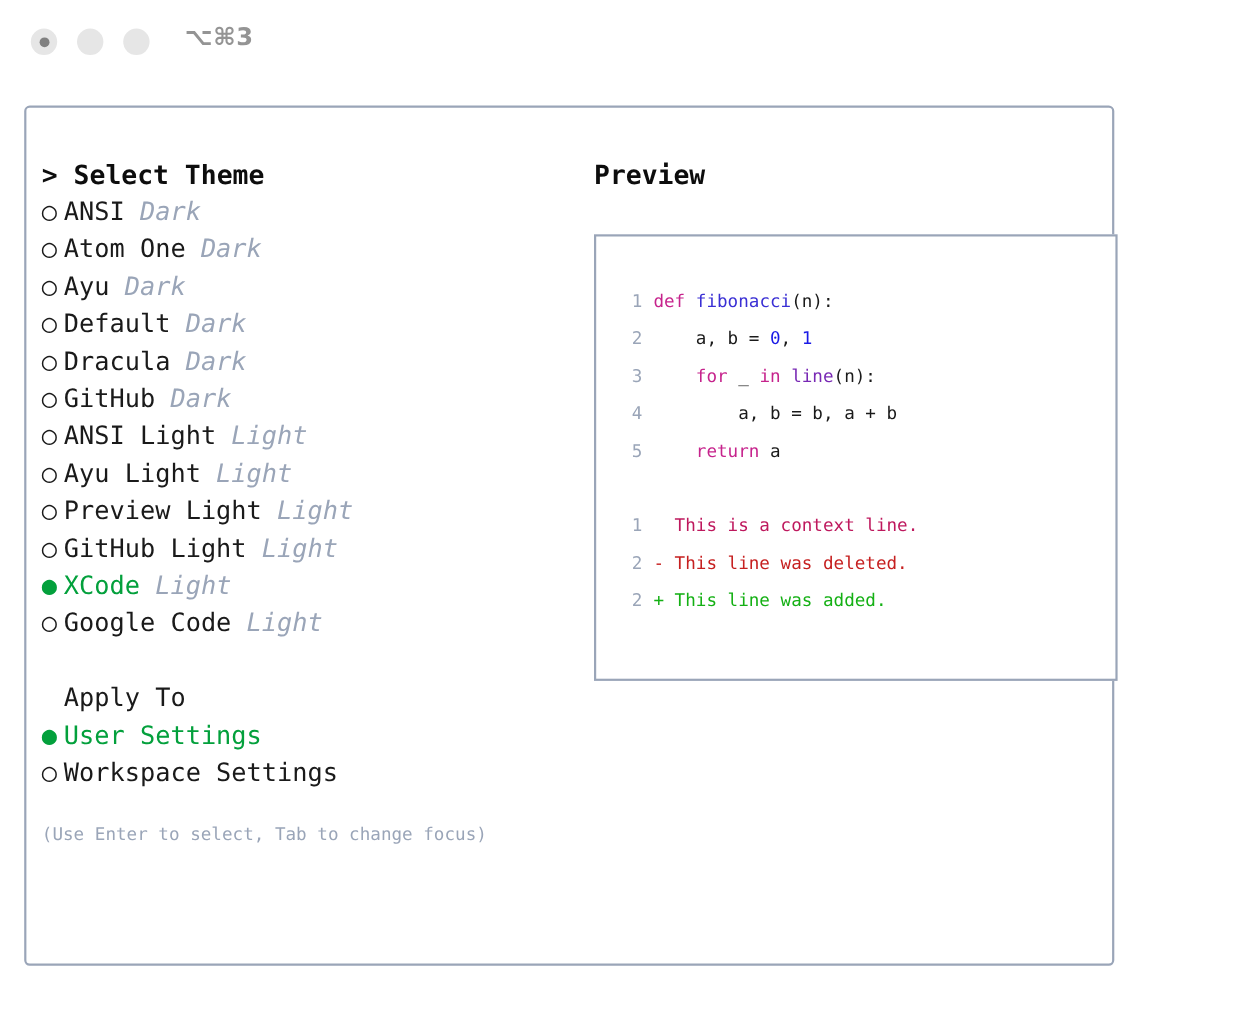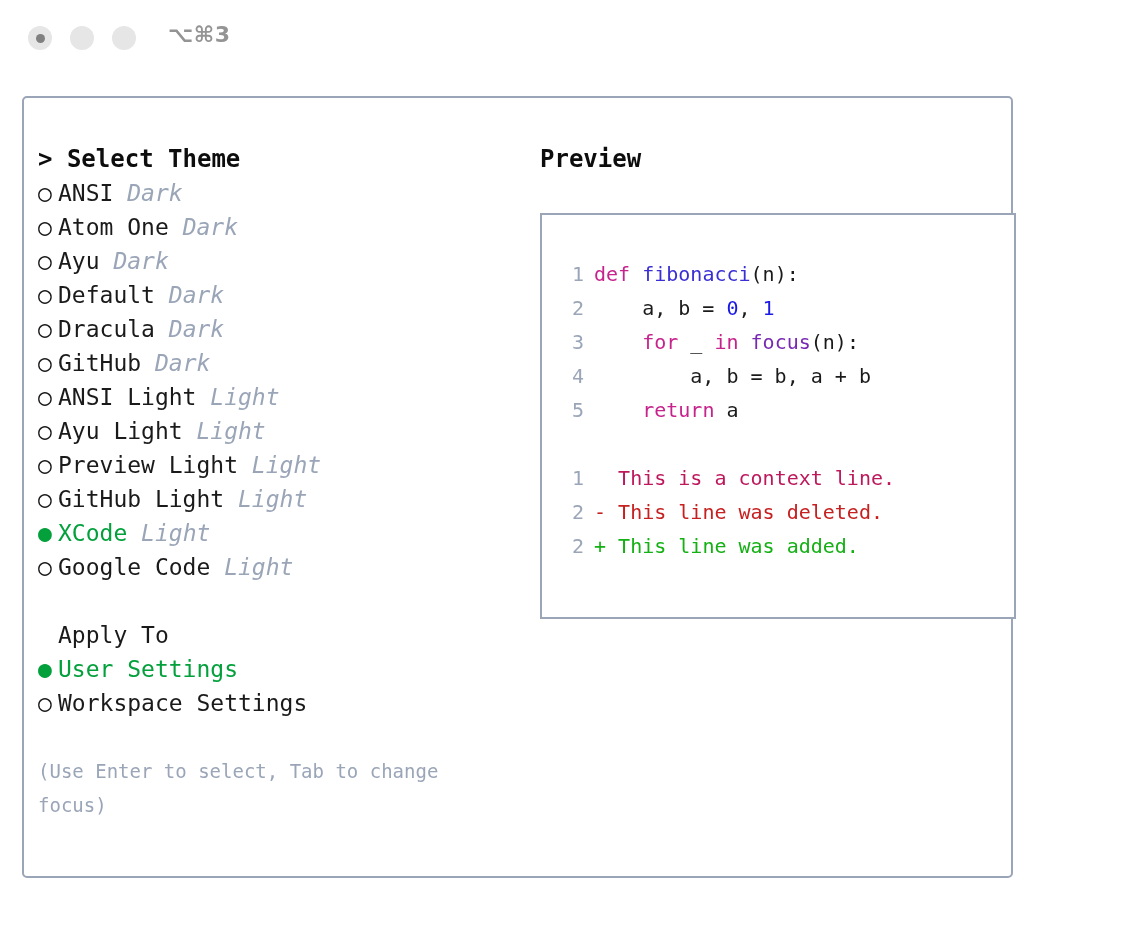--- a/index.html
+++ b/index.html
@@ -96,22 +96,22 @@
   .marker {
     display: inline-block;
     width: 20px;
   }
   .opt .name { color: #1a1a1a; }
   .opt .kind { color: #9aa5b8; font-style: italic; }
   .opt.selected .marker,
   .opt.selected .name { color: #03a03c; }
   .spacer-lg { height: 34px; }
   .hint {
-    margin-top: 34px;
-    font-size: 19px;
+    margin-top: 22px;
+    font-size: 16px;
     line-height: 34px;
     color: #9aa5b8;
     width: 410px;
   }
   
   .preview-title {
     font-size: 24px;
     font-weight: bold;
     color: #0d0d0d;
     line-height: 34px;
@@ -119,21 +119,21 @@
   .preview-box {
     margin-top: 37px;
     width: 476px;
     height: 406px;
     border: 2px solid #9aa5b8;
     box-sizing: border-box;
     background: #ffffff;
     padding: 42px 0 0 16px;
   }
   .code-line {
-    font-size: 20px;
+    font-size: 16px;
     line-height: 34px;
     white-space: pre;
   }
   .ln {
     display: inline-block;
     width: 26px;
     color: #9aa5b8;
     text-align: right;
     margin-right: 10px;
   }
@@ -192,21 +192,21 @@
 
       <div class="hint">(Use Enter to select, Tab to change focus)</div>
     </div>
 
     <div class="col-right">
       <div class="preview-title">Preview</div>
       <div class="preview-box">
         <div id="code-sample">
             <div class="code-line"><span class="ln">1</span><span class="kw">def</span><span class="plain"> </span><span class="fn">fibonacci</span><span class="plain">(n):</span></div>
             <div class="code-line"><span class="ln">2</span><span class="plain">    a, b = </span><span class="num">0</span><span class="plain">, </span><span class="num">1</span></div>
-            <div class="code-line"><span class="ln">3</span><span class="plain">    </span><span class="kw">for</span><span class="plain"> _ </span><span class="kw">in</span><span class="plain"> </span><span class="builtin">focus</span><span class="plain">(n):</span></div>
+            <div class="code-line"><span class="ln">3</span><span class="plain">    </span><span class="kw">for</span><span class="plain"> _ </span><span class="kw">in</span><span class="plain"> </span><span class="builtin">line</span><span class="plain">(n):</span></div>
             <div class="code-line"><span class="ln">4</span><span class="plain">        a, b = b, a + b</span></div>
             <div class="code-line"><span class="ln">5</span><span class="plain">    </span><span class="kw">return</span><span class="plain"> a</span></div>
           </div>
         <div class="gap-rows"></div>
         <div id="diff-sample">
             <div class="code-line"><span class="ln">1</span><span class="diff-ctx">  </span><span class="diff-ctx">This is a context line.</span></div>
             <div class="code-line"><span class="ln">2</span><span class="diff-del">- </span><span class="diff-del">This line was deleted.</span></div>
             <div class="code-line"><span class="ln">2</span><span class="diff-add">+ </span><span class="diff-add">This line was added.</span></div>
           </div>
       </div>

